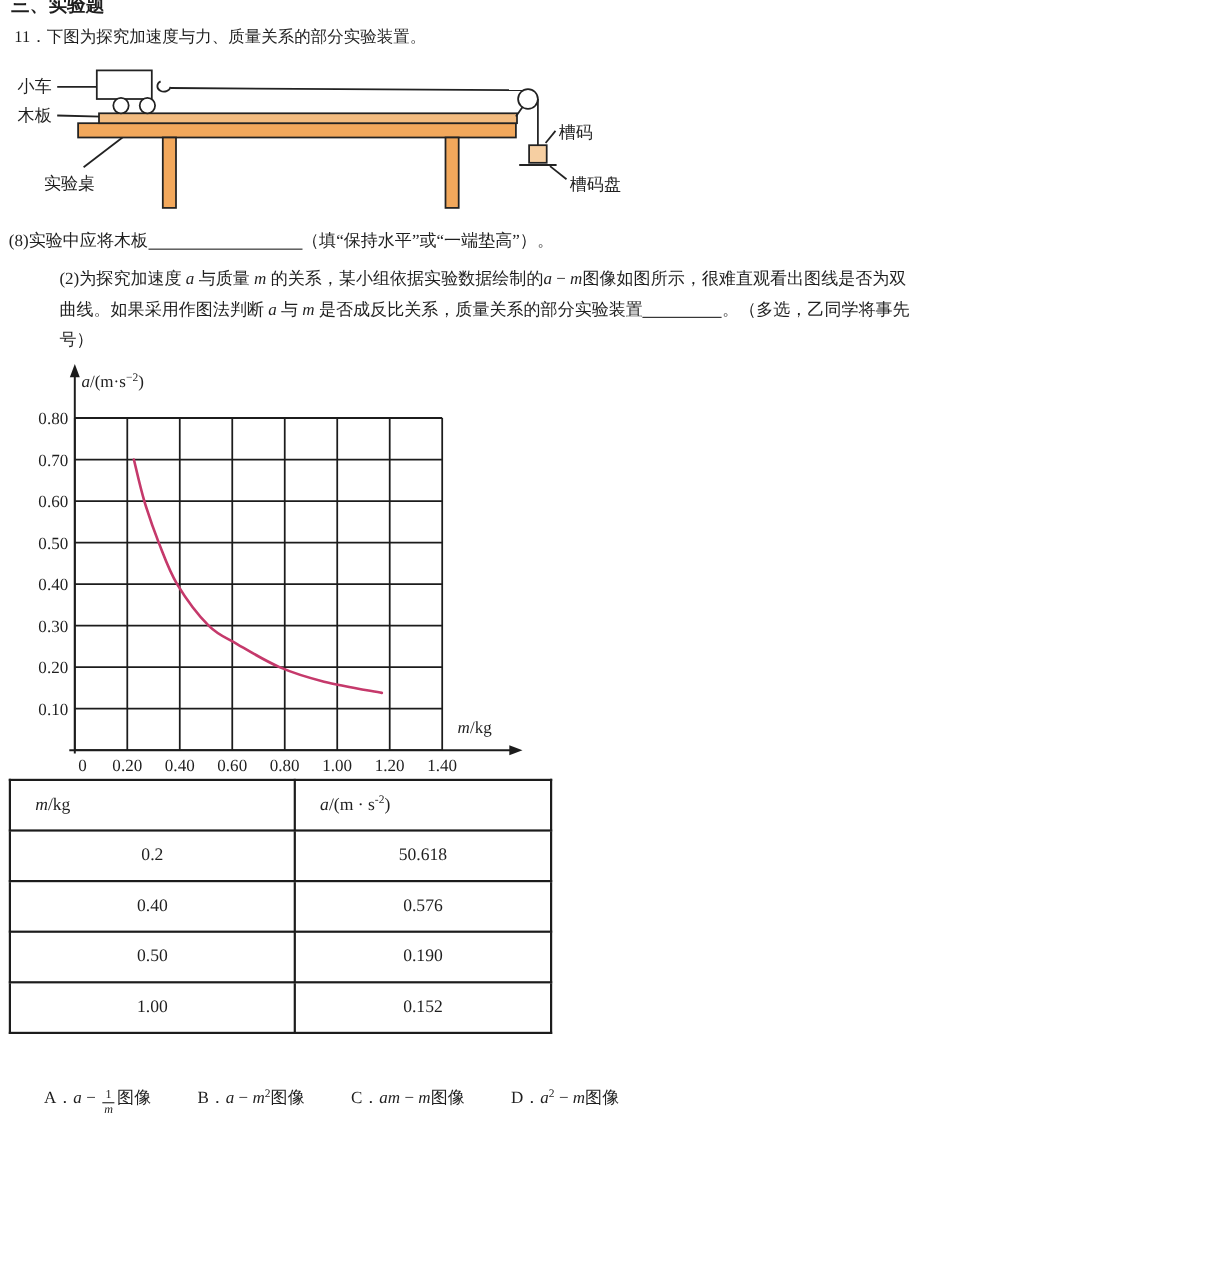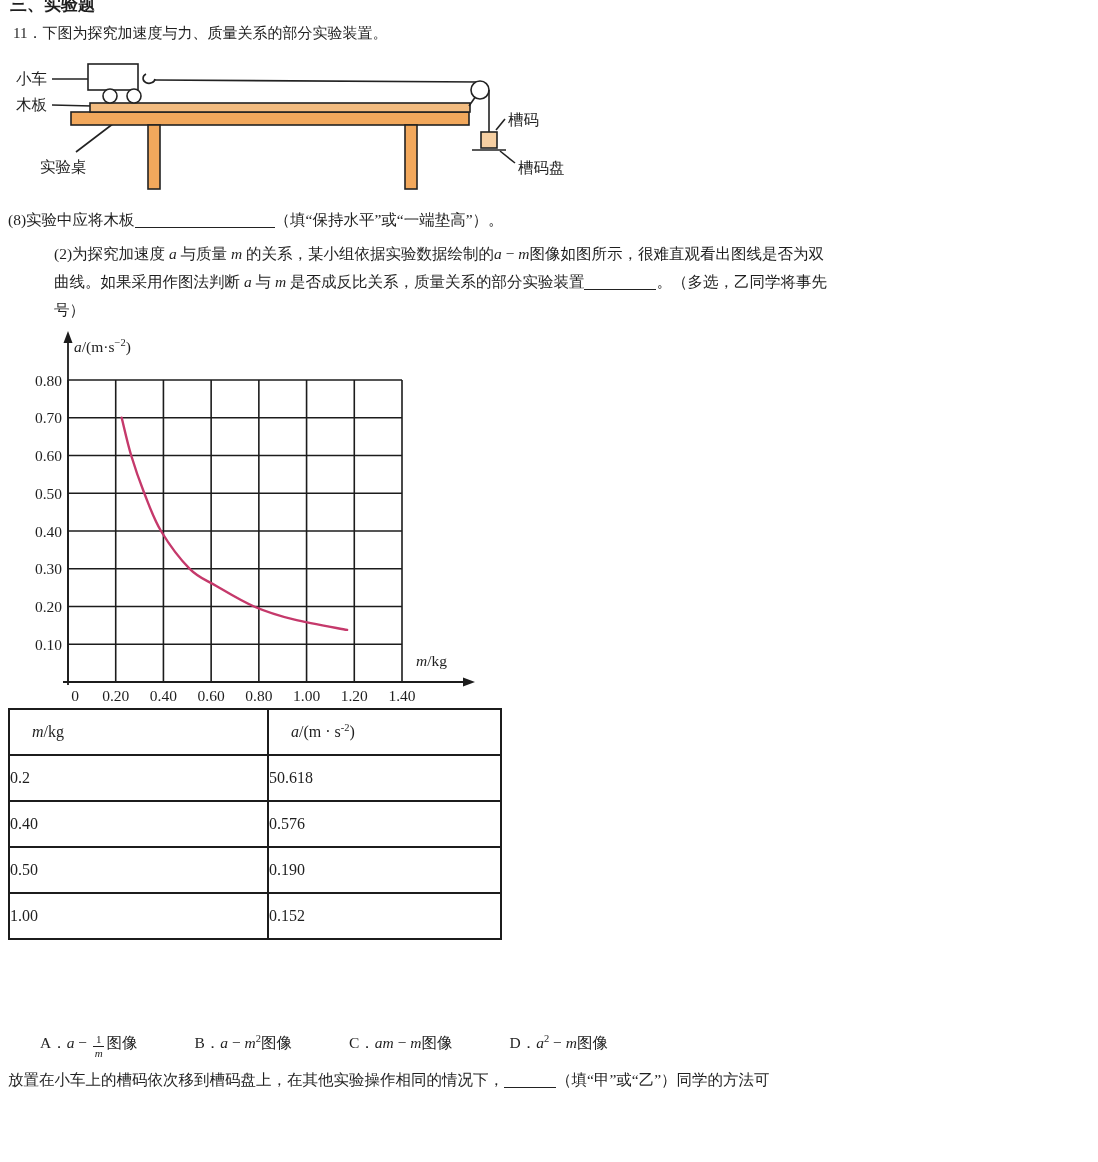--- a/index.html
+++ b/index.html
@@ -13,26 +13,26 @@
   .abs{position:absolute;}
   .heading{top:-7px;left:10px;font-weight:bold;font-size:17px;white-space:nowrap;}
   .q11{top:24px;left:13px;font-size:15px;white-space:nowrap;}
   .tline{white-space:nowrap;font-size:15.5px;line-height:28px;}
   .i{font-style:italic;}
   .sup{font-size:10.5px;vertical-align:super;line-height:0;}
   .blank{display:inline-block;height:15px;border-bottom:1.5px solid #222;vertical-align:-3px;}
   .frac{display:inline-block;text-align:center;vertical-align:-0.55em;line-height:1;margin:0 2px;}
   .frac .num{display:block;font-size:11px;padding:0 3px 1px;border-bottom:1.2px solid #222;}
   .frac .den{display:block;font-size:11px;font-style:italic;padding-top:1px;}
-  .options-row{top:1028px;left:40px;display:flex;gap:57px;font-size:15.5px;line-height:30px;align-items:center;}
+  .options-row{top:984px;left:40px;display:flex;gap:42px;font-size:15.5px;line-height:30px;align-items:center;}
   .option{white-space:nowrap;}
   
   .dtable-wrap{top:708px;left:8px;}
   table.dtable{border-collapse:collapse;table-layout:fixed;width:492px;font-size:16px;}
-  table.dtable td{border:2px solid #1c1c1c;height:44px;text-align:left;padding:0;}
+  table.dtable td{border:2px solid #1c1c1c;height:44px;text-align:center;padding:0;}
   table.dtable td.hd{text-align:left;padding-left:22px;}
   svg text{font-family:"Liberation Serif","DejaVu Serif",serif;}
   .app-svg{top:56px;left:8px;}
   .chart-svg{top:330px;left:28px;}
 </style>
 </head>
 <body>
 
 <div class="abs heading">三、实验题</div>
 
@@ -161,14 +161,13 @@
 </div>
 
 <div class="abs options-row">
     <span class="option"><span>A．</span><span class="i">a</span><span> − </span><span class="frac"><span class="num">1</span><span class="den">m</span></span><span>图像</span></span>
     <span class="option"><span>B．</span><span class="i">a</span><span> − </span><span class="i">m</span><span class="sup">2</span><span>图像</span></span>
     <span class="option"><span>C．</span><span class="i">am</span><span> − </span><span class="i">m</span><span>图像</span></span>
     <span class="option"><span>D．</span><span class="i">a</span><span class="sup">2</span><span> − </span><span class="i">m</span><span>图像</span></span>
   </div>
 
 <div class="abs" style="top:1066px;left:8px;">
-    <div class="tline"><span>放置在小车上的槽码依次移到槽码盘上，在其他实验操作相同的情况下，</span><span class="blank" style="width: 52px;"></span><span>（填“甲”或“乙”）同学的方法可</span></div>
   </div>
 
 </body></html>

